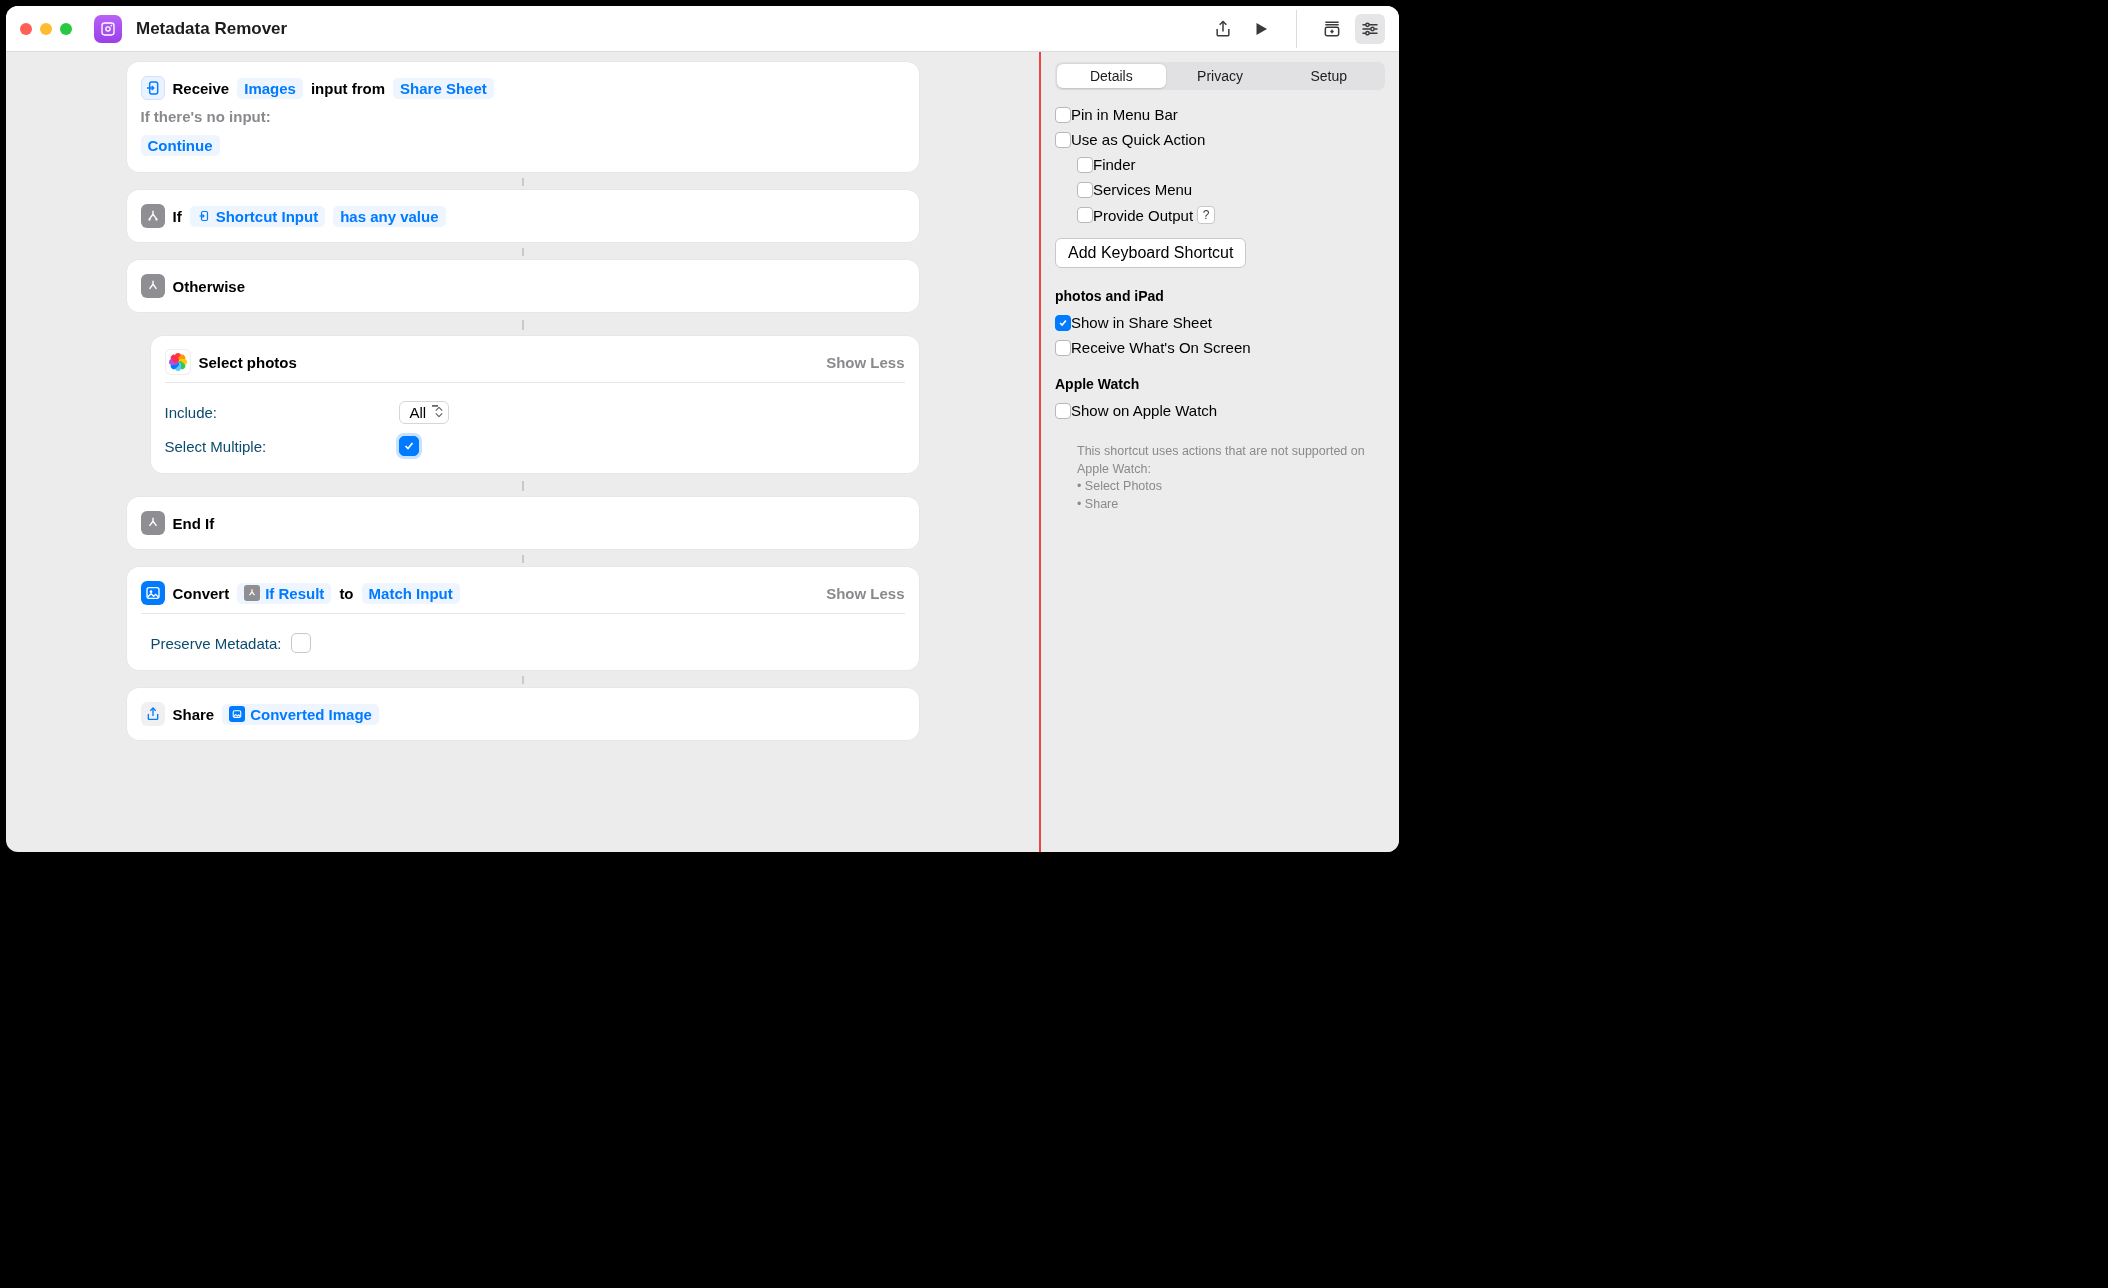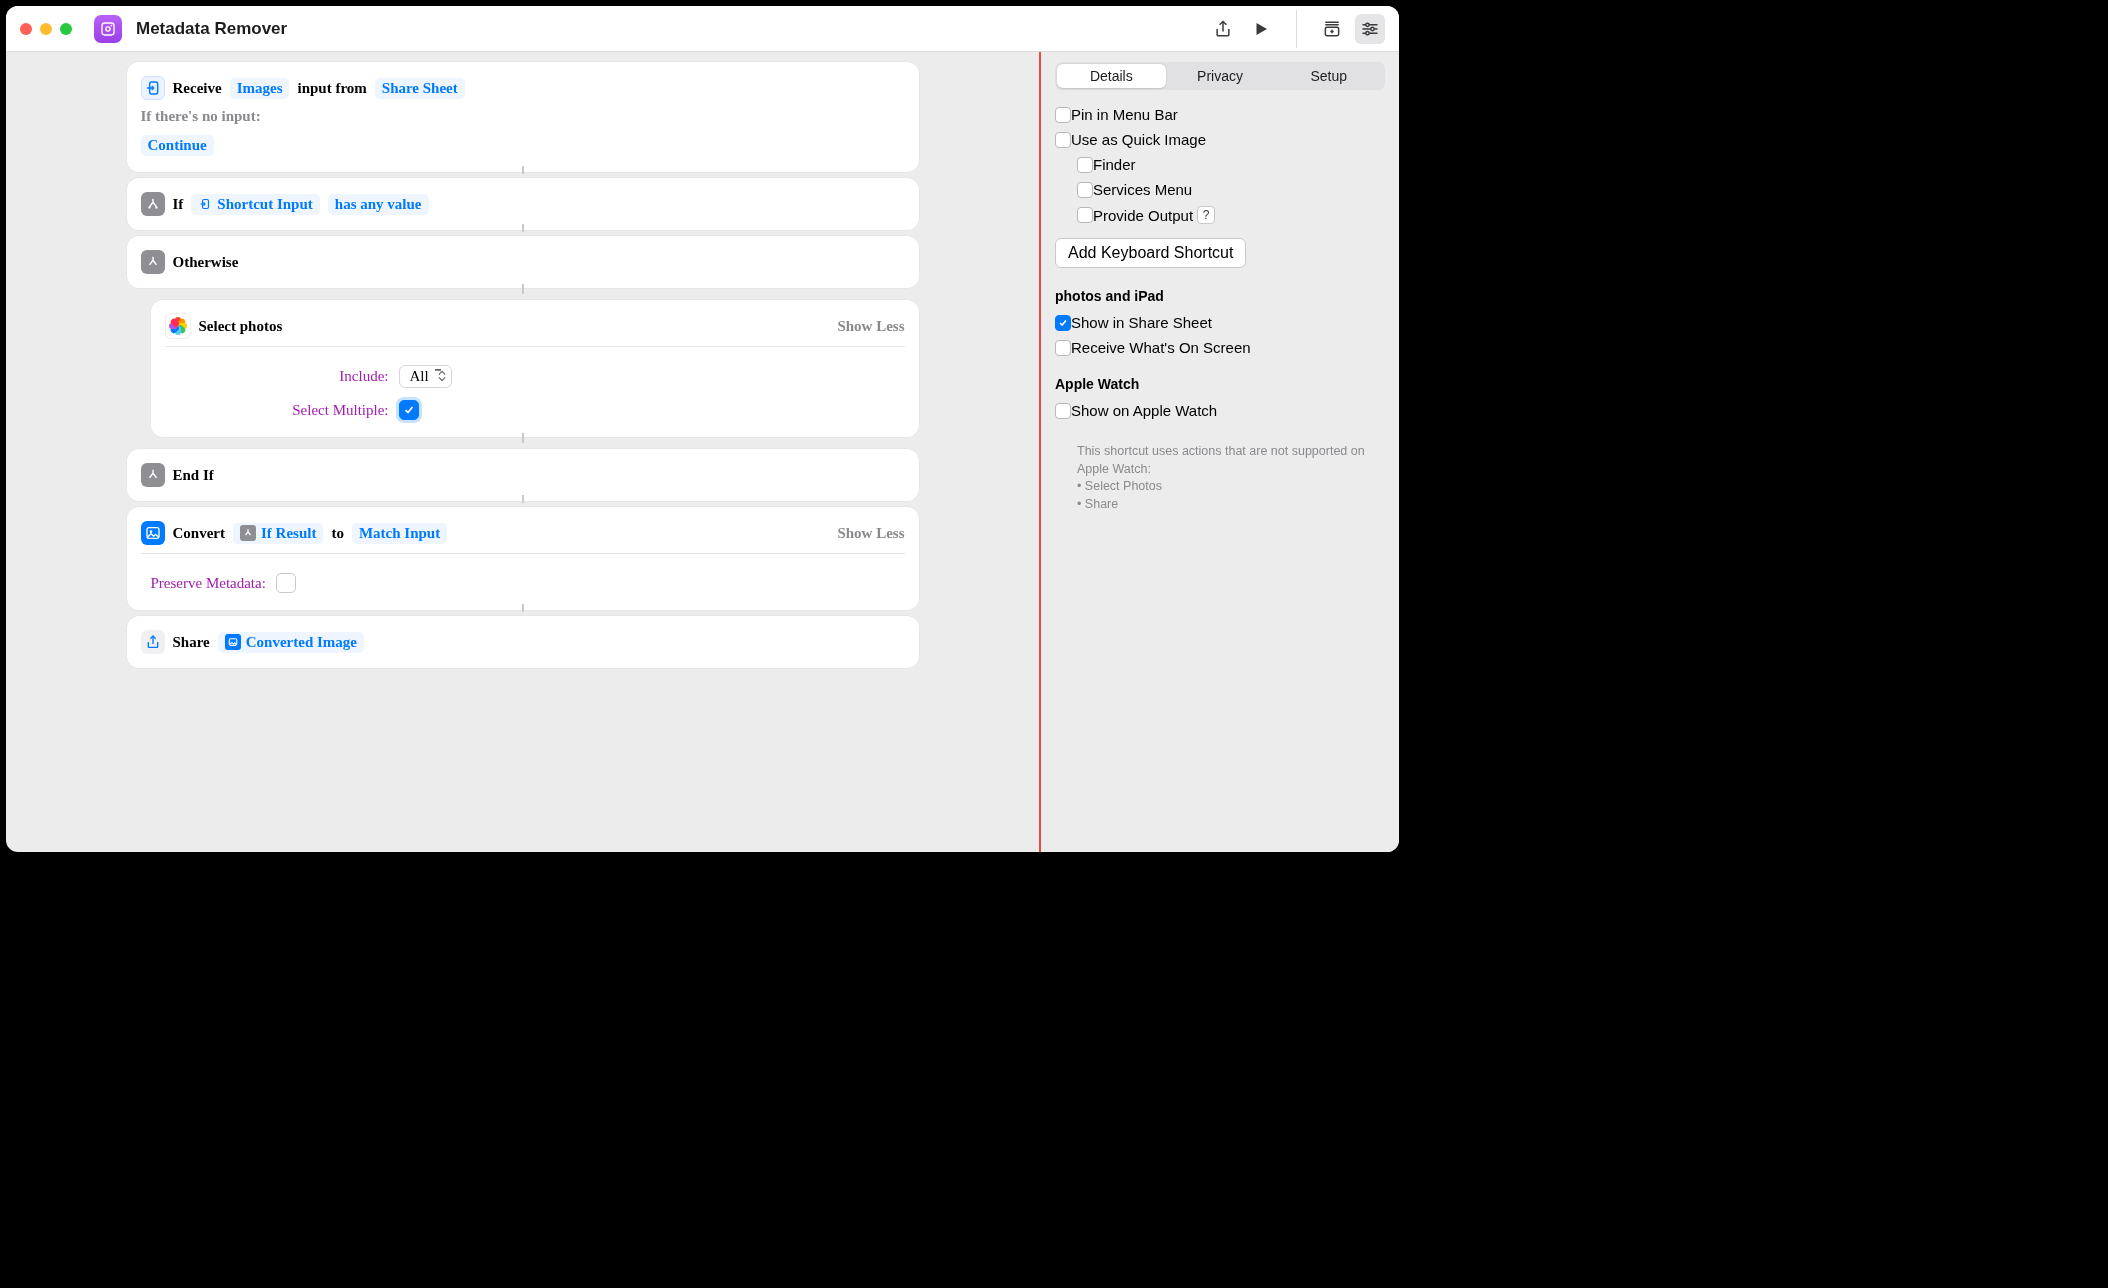--- a/index.html
+++ b/index.html
@@ -48,42 +48,42 @@
   .title { font-size:17px; font-weight:600; color:#1d1d1f; }
   .titlebar-spacer { flex:1; }
   .tb-btn { width:30px; height:30px; display:flex; align-items:center; justify-content:center; border-radius:6px; color:#3a3a3c; }
   .tb-btn.on { background: #e5e5e7; }
   .tb-sep { width:1px; height:38px; background:#dcdcdc; margin:0 12px; }
   .content { flex:1; display:flex; overflow:hidden; }
   .editor { flex:1; position:relative; overflow:auto; padding: 10px 0; }
   .editor-inner { width: 792px; margin: 0 auto; }
   .card {
     background:#fff; border-radius:12px; padding: 10px 14px;
+    margin-bottom: 12px;
     box-shadow: 0 0 0 0.5px rgba(0,0,0,0.05);
-    font-family: Liberation Serif, serif;
   }
   .card.indent { margin-left:24px; width:768px; }
   .row { display:flex; align-items:center; gap:8px; min-height:32px; }
   .action-icon { width:24px; height:24px; border-radius:6px; display:flex; align-items:center; justify-content:center; flex-shrink:0; }
   .action-icon.gray { background:#8e8e93; }
   .action-icon.blue { background:#007aff; }
   .action-icon.bluelite { background:#eaf3ff; color:#007aff; border:1px solid #cfe1ff;}
   .val-strong { font-weight:600; font-size:15px; }
   .token {
     background:#eef5ff; color:#007aff; font-weight:600;
     border-radius:5px; padding:2px 7px; font-size:15px;
     display:inline-flex; align-items:center; gap:5px;
   }
   .token .tok-ico { width:14px; height:14px; display:flex; align-items:center; justify-content:center;}
   .mute { color:#8a8a8e; font-weight:600; }
   .subrow { padding: 4px 0 6px 0;}
   .showless { margin-left:auto; color:#8a8a8e; font-weight:600; cursor:pointer; }
   .divider { height:1px; background:#e6e6e8; margin: 4px 0 12px 0; }
   .param-row { display:flex; align-items:center; gap:10px; min-height:34px; }
-  .param-label { text-align:right; font-size:15px; color:#a21caf;}
+  .param-label { text-align:left; font-size:15px; color:#0c4a6e;}
   .param-label.w1 { width:224px; }
   .sel {
     border:1px solid #d6d6d8; border-radius:6px; padding:2px 22px 2px 10px;
     background:#fff; font-size:15px; position:relative; display:inline-block;
     font-weight:500;
   }
   .sel::after{
     content:''; position:absolute; right:6px; top:50%; transform:translateY(-58%);
     width:10px;height:12px;
     background:
@@ -384,21 +384,21 @@
         <div class="seg-item">Privacy</div>
         <div class="seg-item">Setup</div>
       </div>
 
       <div class="opt-row">
         <span class="cb"></span>
         <span>Pin in Menu Bar</span>
       </div>
       <div class="opt-row">
         <span class="cb"></span>
-        <span>Use as Quick Image</span>
+        <span>Use as Quick Action</span>
       </div>
       <div class="opt-row sub">
         <span class="cb"></span>
         <span>Finder</span>
       </div>
       <div class="opt-row sub">
         <span class="cb"></span>
         <span>Services Menu</span>
       </div>
       <div class="opt-row sub">

